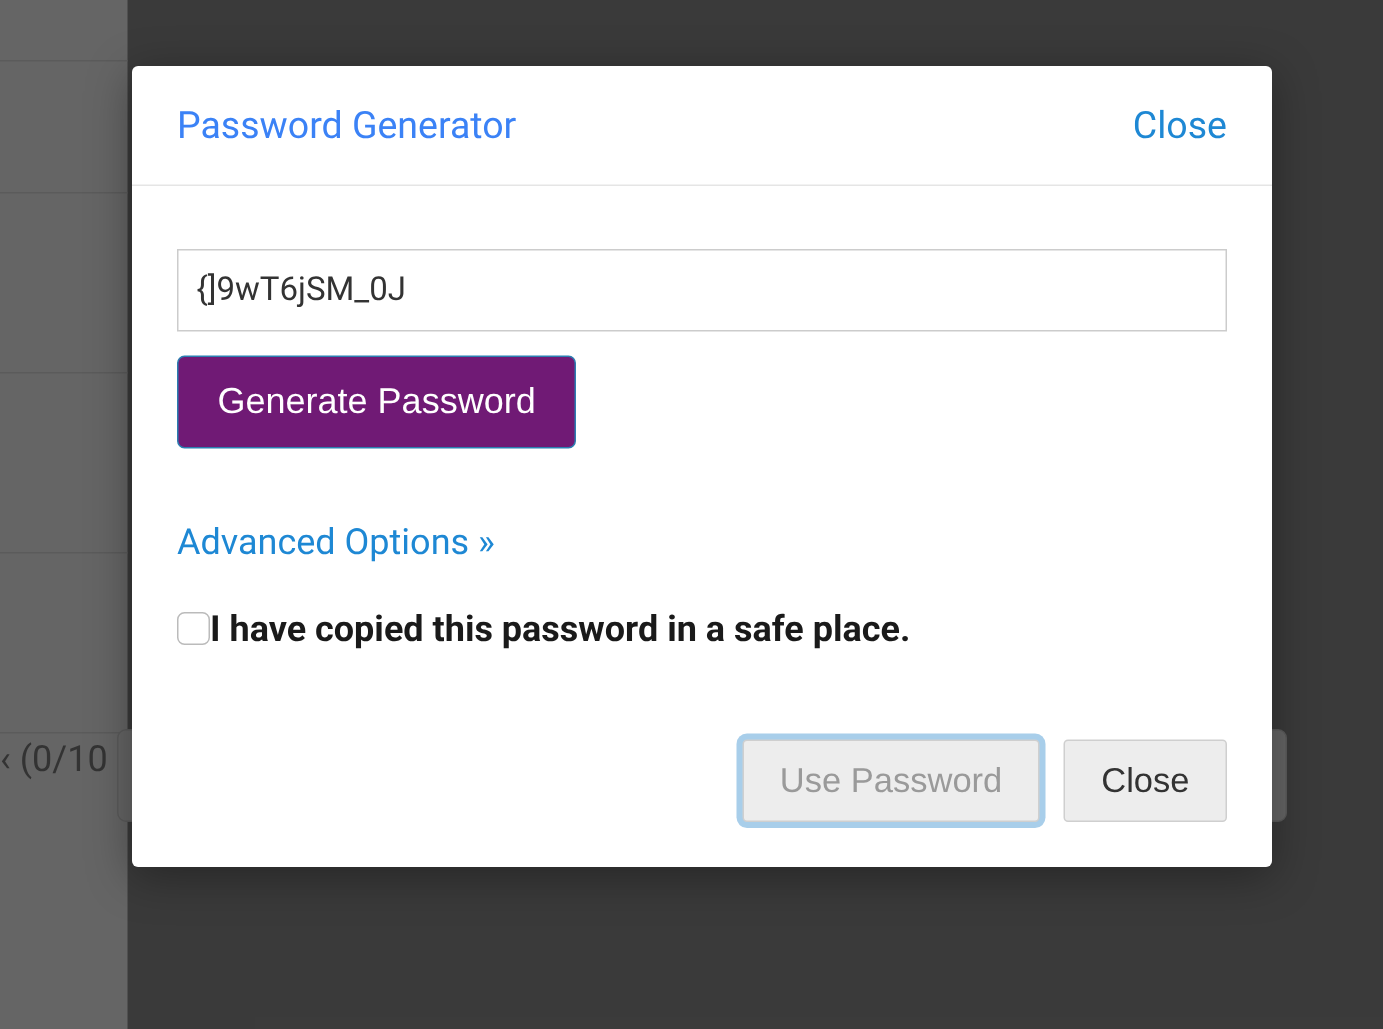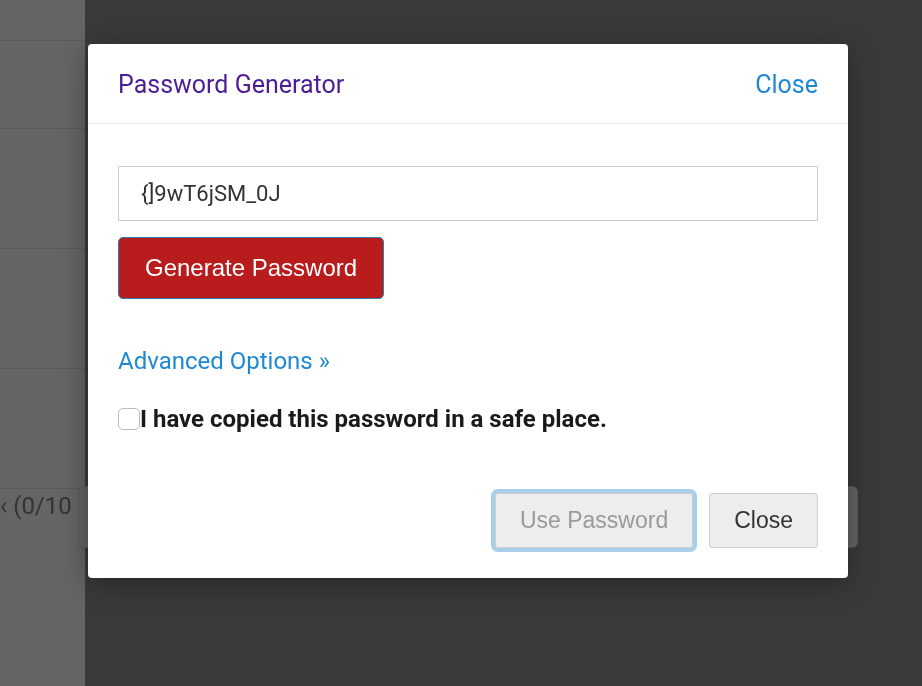--- a/index.html
+++ b/index.html
@@ -82,54 +82,54 @@
     .modal-header {
       display: flex;
       justify-content: space-between;
       align-items: center;
       padding: 26px 30px 24px 30px;
       border-bottom: 1px solid #e5e5e5;
     }
 
     .modal-title {
       font-size: 25px;
-      color: #4c1d95;
+      color: #3b82f6;
       font-weight: 400;
     }
 
     .close-link {
       font-size: 25px;
       color: #1e88d4;
       cursor: pointer;
       font-weight: 400;
       text-align: center;
     }
 
     .modal-body {
       padding: 42px 30px 20px 30px;
     }
 
     .password-input {
       width: 100%;
       height: 55px;
-      padding: 0 22px;
+      padding: 0 12px;
       font-size: 22px;
       color: #333;
       border: 1px solid #cccccc;
       background: #fff;
       outline: none;
       font-family: inherit;
     }
 
     .generate-btn {
       margin-top: 16px;
       padding: 16px 26px;
       font-size: 24px;
       color: #ffffff;
-      background: #b91c1c;
+      background: #701a75;
       border: 1px solid #2b7eb1;
       border-radius: 5px;
       cursor: pointer;
       font-weight: 400;
     }
 
     .advanced-link {
       display: inline-block;
       margin-top: 48px;
       font-size: 24px;

